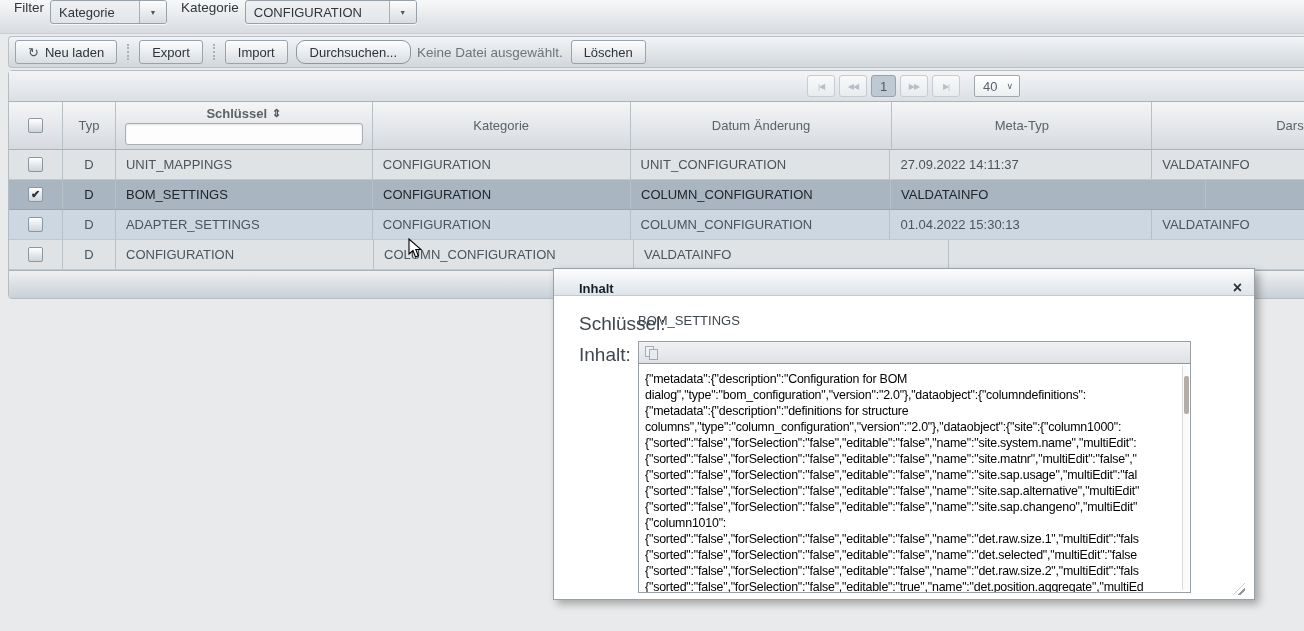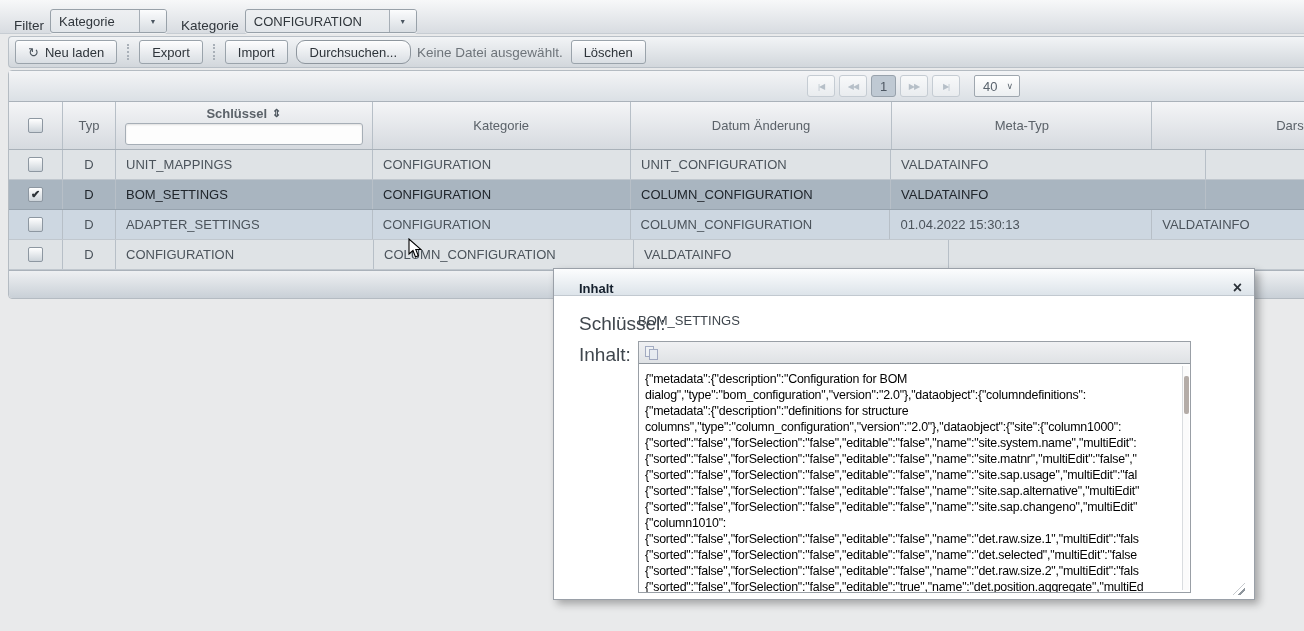--- a/index.html
+++ b/index.html
@@ -10,21 +10,21 @@
     background:#e9eaeb;
     color:#3c434a;
     font-size:13px;
   }
 
   
   .filter-bar {
     position:absolute; left:0; top:0; width:1304px; height:34px;
     background:linear-gradient(#f7f8f9,#d8dce1);
     border-bottom:1px solid #c7cdd3;
-    display:flex; align-items:flex-end; padding-left:14px;
+    display:flex; align-items:flex-start; padding-left:14px;
   }
   .fb-label { color:#30363c; margin-right:6px; font-size:13.5px; }
   .combo {
     display:flex; align-items:stretch; height:24px; margin-right:14px;
     border:1px solid #98a1a9; border-radius:3px; overflow:hidden;
     background:linear-gradient(#eef0f2,#e2e6ea);
     box-shadow:0 1px 0 rgba(255,255,255,.7);
   }
   .combo-text { display:flex; align-items:center; padding:0 8px; color:#30363c; }
   .combo-btn {
@@ -253,20 +253,21 @@
     </div>
 
     <div class="row shade1">
       <div class="cell center c-check">
           <span class="checkbox"></span>
         </div>
       <div class="cell center c-typ">D</div>
       <div class="cell c-key">UNIT_MAPPINGS</div>
       <div class="cell c-kat">CONFIGURATION</div>
       <div class="cell c-meta">UNIT_CONFIGURATION</div>
+      <div class="cell c-dat">27.09.2022 14:11:37</div>
       <div class="cell c-dar">VALDATAINFO</div>
     </div>
 
     <div class="row selected">
       <div class="cell center c-check">
         <span class="checkbox">
             <span class="ck">✔</span>
           </span>
       </div>
       <div class="cell center c-typ">D</div>

